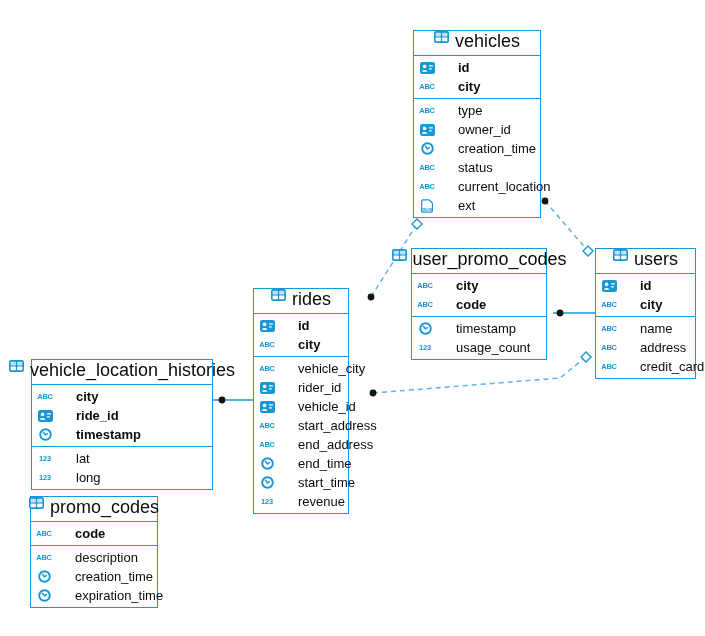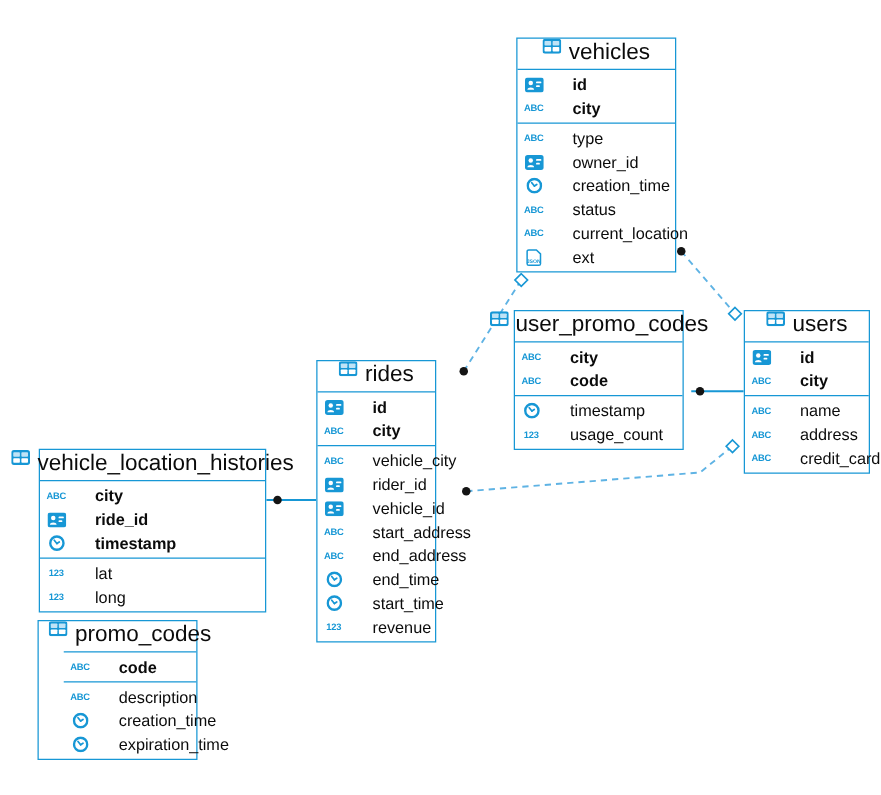--- a/index.html
+++ b/index.html
@@ -401,21 +401,21 @@
           <span>lat</span>
         </div>
         <div class="field-row">
           <span class="icon-box">
             <span class="txt-icon">123</span>
           </span>
           <span>long</span>
         </div>
       </div>
     </div>
-    <div class="erd-table" style="left: 30px; top: 496px; width: 128px; padding-left: 20px;">
+    <div class="erd-table" style="left: 30px; top: 496px; width: 128px;">
       <div class="table-header">
         <span class="icon-box">
           <svg width="15" height="12" viewBox="0 0 15 12">
        <rect x="0" y="0" width="15" height="12" rx="2.2" fill="#1797d5"></rect>
        <rect x="1.6" y="1.8" width="5.3" height="3.6" rx="0.6" fill="#bfe3f6"></rect>
        <rect x="8.1" y="1.8" width="5.3" height="3.6" rx="0.6" fill="#bfe3f6"></rect>
        <rect x="1.6" y="6.6" width="5.3" height="3.6" rx="0.6" fill="#ffffff"></rect>
        <rect x="8.1" y="6.6" width="5.3" height="3.6" rx="0.6" fill="#ffffff"></rect>
      </svg>
         </span>

